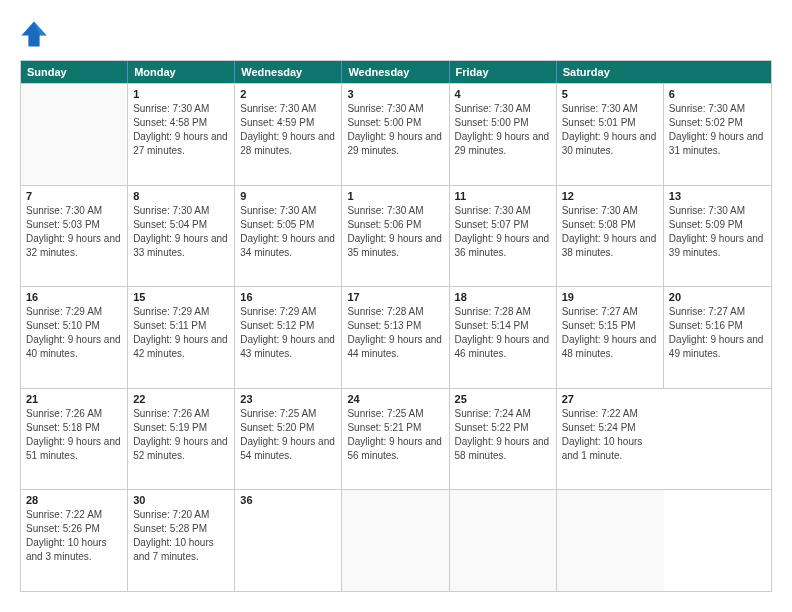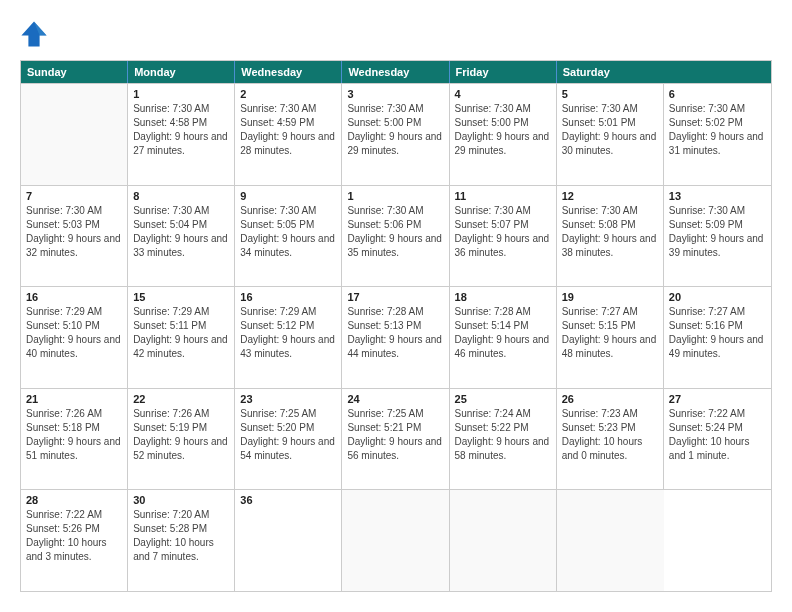--- a/index.html
+++ b/index.html
@@ -247,24 +247,20 @@
           </div>
           <div class="cal-cell">
             <div class="day-number">24</div>
             <div class="day-info">Sunrise: 7:25 AM<br>Sunset: 5:21 PM<br>Daylight: 9 hours and 56 minutes.</div>
           </div>
           <div class="cal-cell">
             <div class="day-number">25</div>
             <div class="day-info">Sunrise: 7:24 AM<br>Sunset: 5:22 PM<br>Daylight: 9 hours and 58 minutes.</div>
           </div>
           <div class="cal-cell">
-            <div class="day-number">26</div>
-            <div class="day-info">Sunrise: 7:23 AM<br>Sunset: 5:23 PM<br>Daylight: 10 hours and 0 minutes.</div>
-          </div>
-          <div class="cal-cell">
             <div class="day-number">27</div>
             <div class="day-info">Sunrise: 7:22 AM<br>Sunset: 5:24 PM<br>Daylight: 10 hours and 1 minute.</div>
           </div>
         </div>
         <div class="cal-week">
           <div class="cal-cell">
             <div class="day-number">28</div>
             <div class="day-info">Sunrise: 7:22 AM<br>Sunset: 5:26 PM<br>Daylight: 10 hours and 3 minutes.</div>
           </div>
           <div class="cal-cell">

